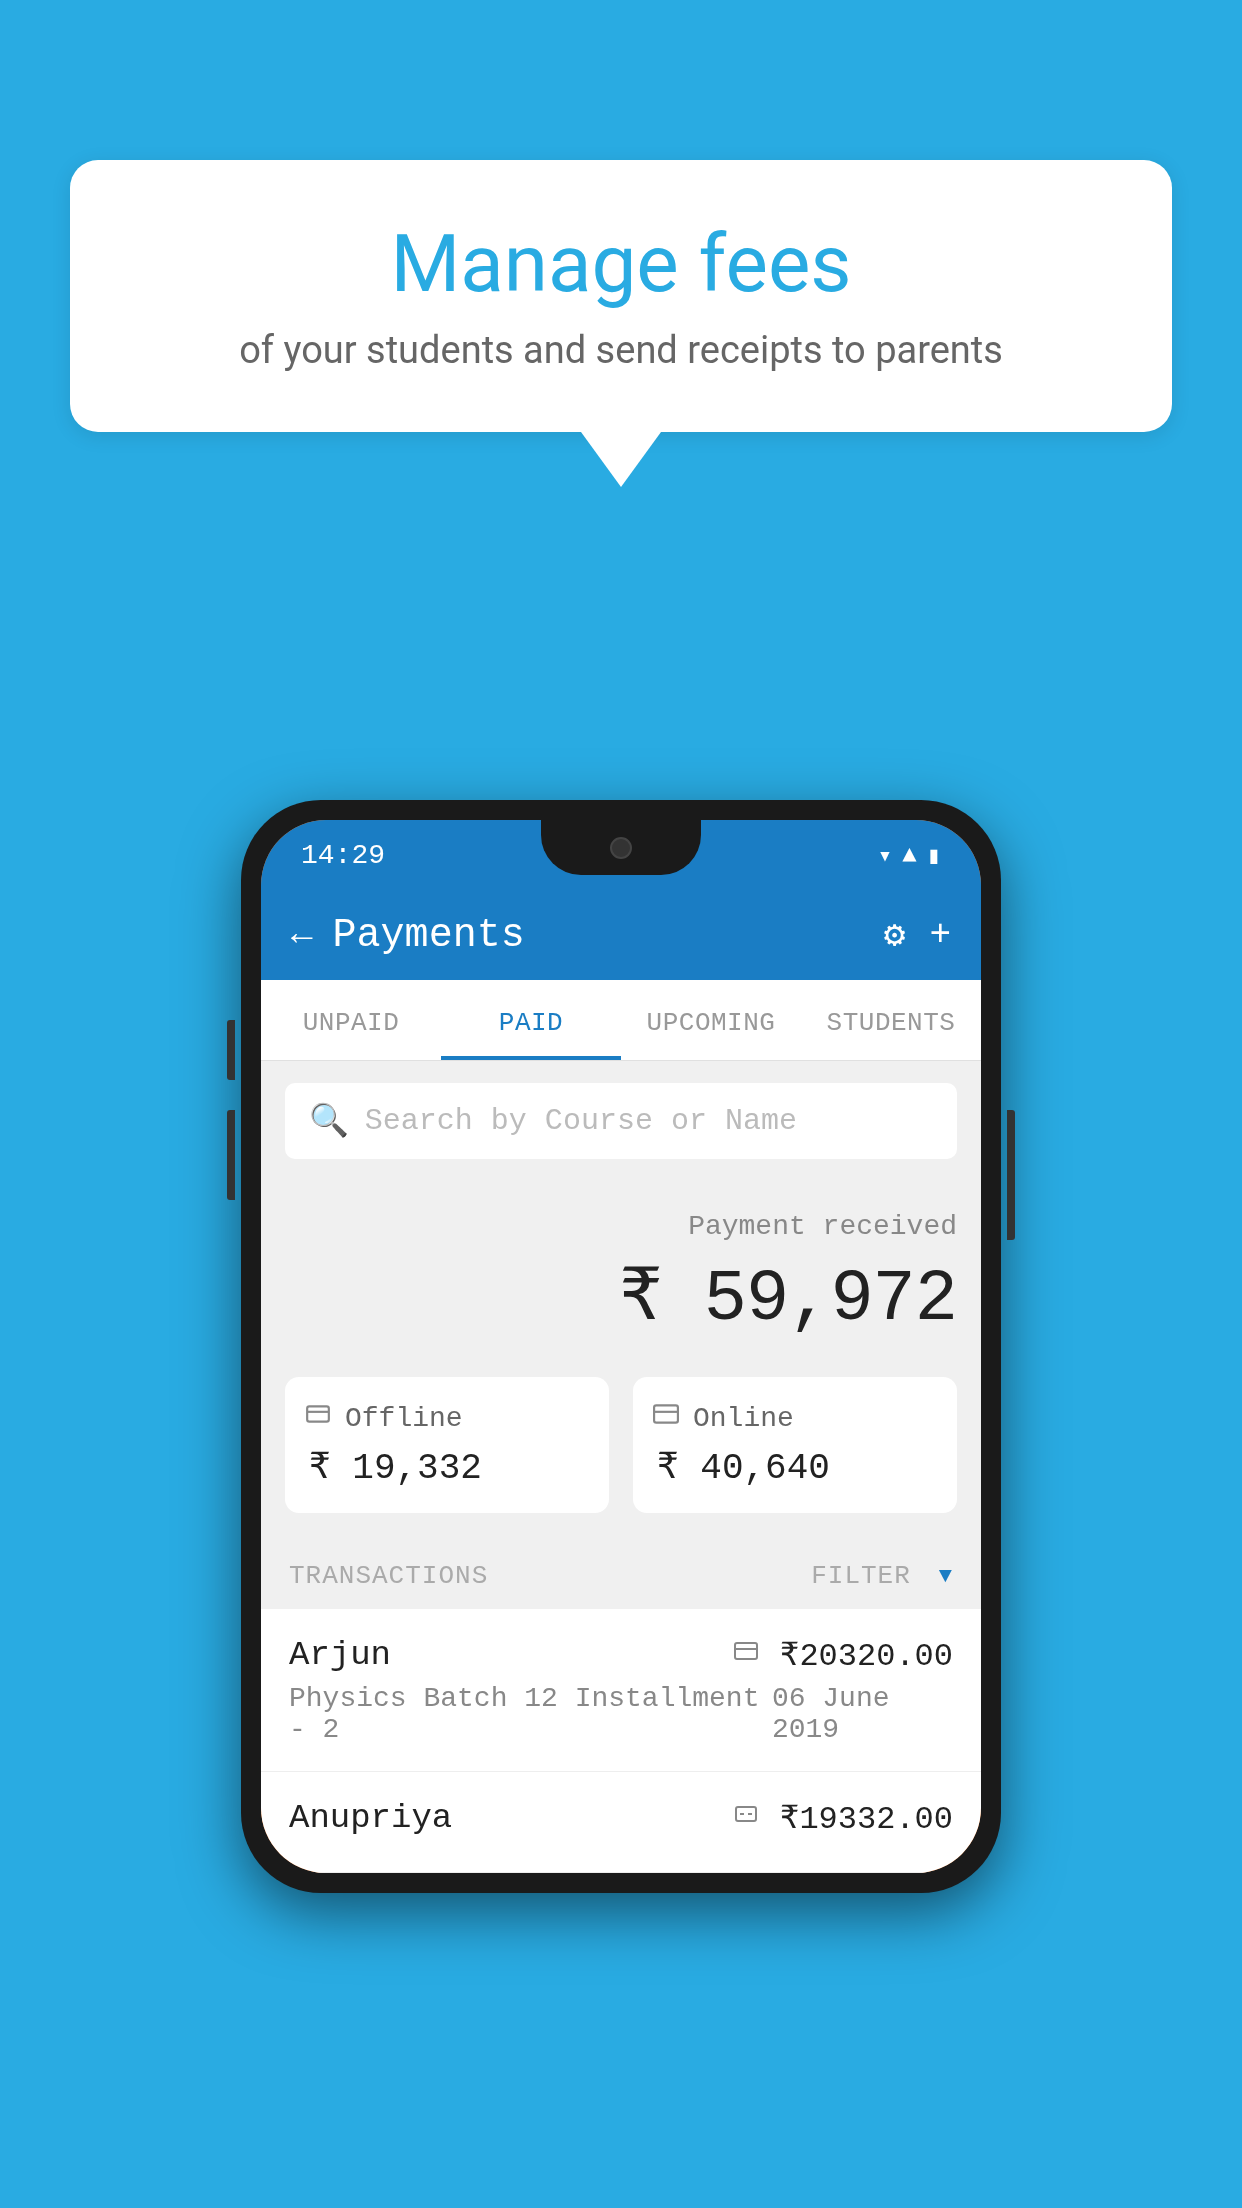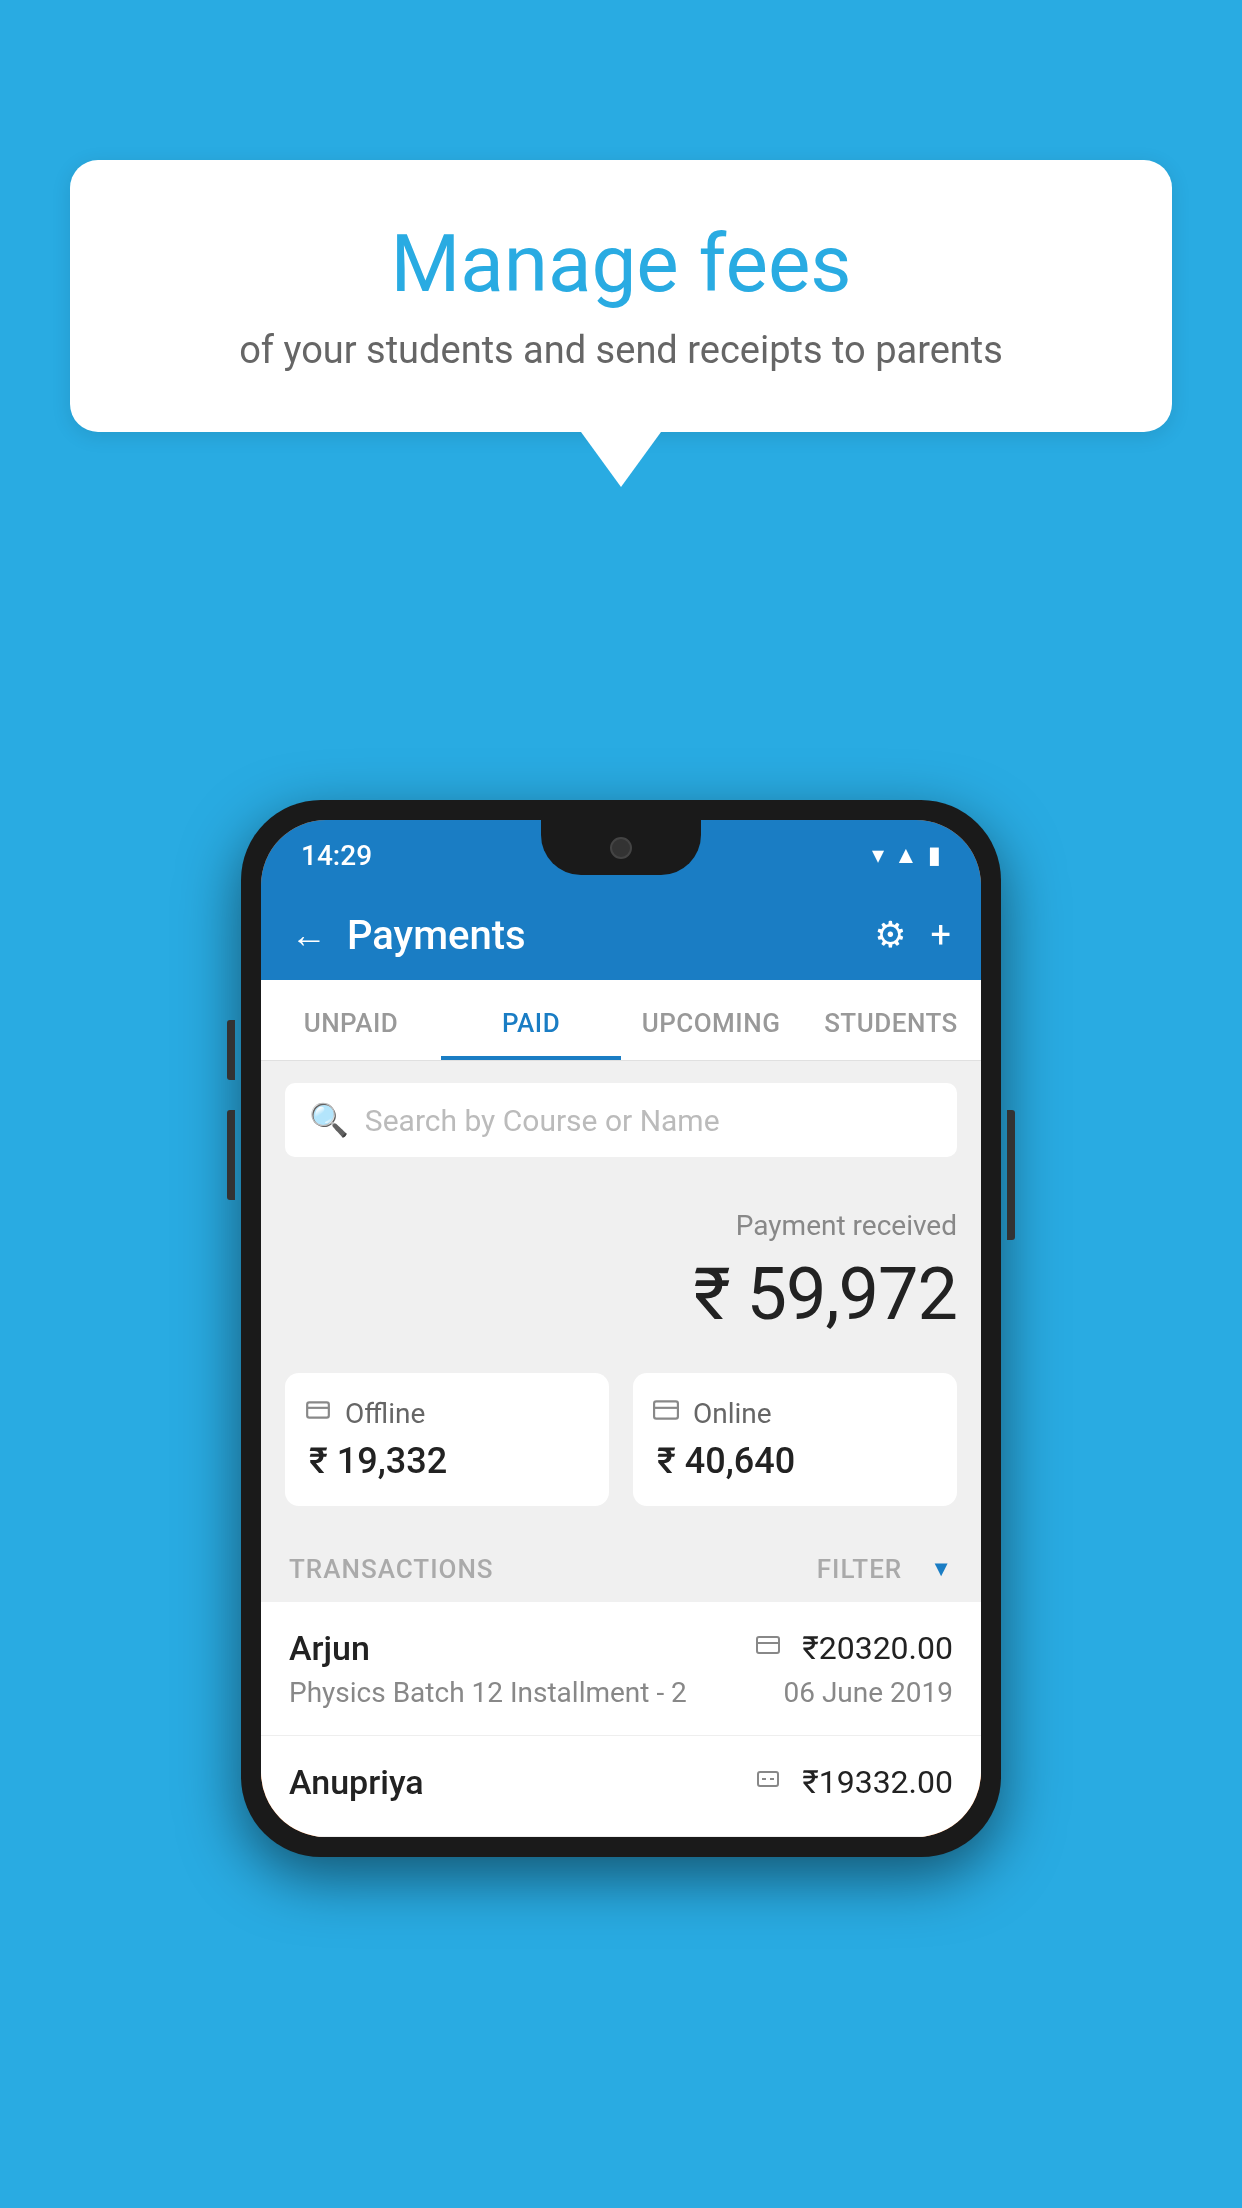--- a/index.html
+++ b/index.html
@@ -73,20 +73,21 @@
       padding: 20px;
       box-shadow: 0 20px 60px rgba(0,0,0,0.5);
       position: relative;
     }
 
     .phone-inner {
       border-radius: 65px;
       overflow: hidden;
       background: #f97316;
       position: relative;
+      font-family: Liberation Mono, monospace;
     }
 
     
     .phone-status-bar {
       background: #1a7dc4;
       height: 70px;
       display: flex;
       align-items: center;
       justify-content: space-between;
       padding: 0 40px;

